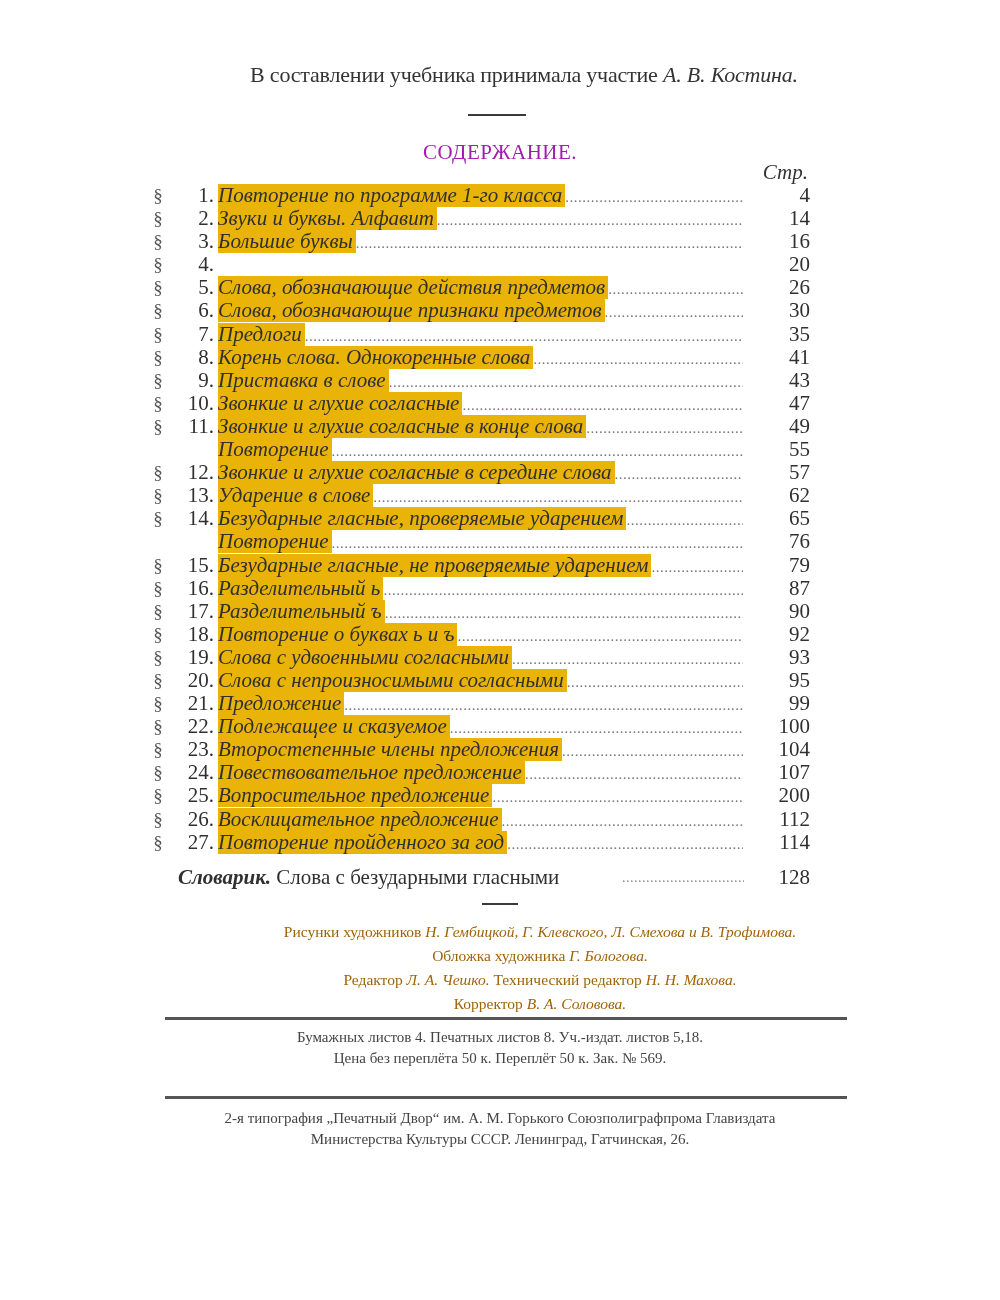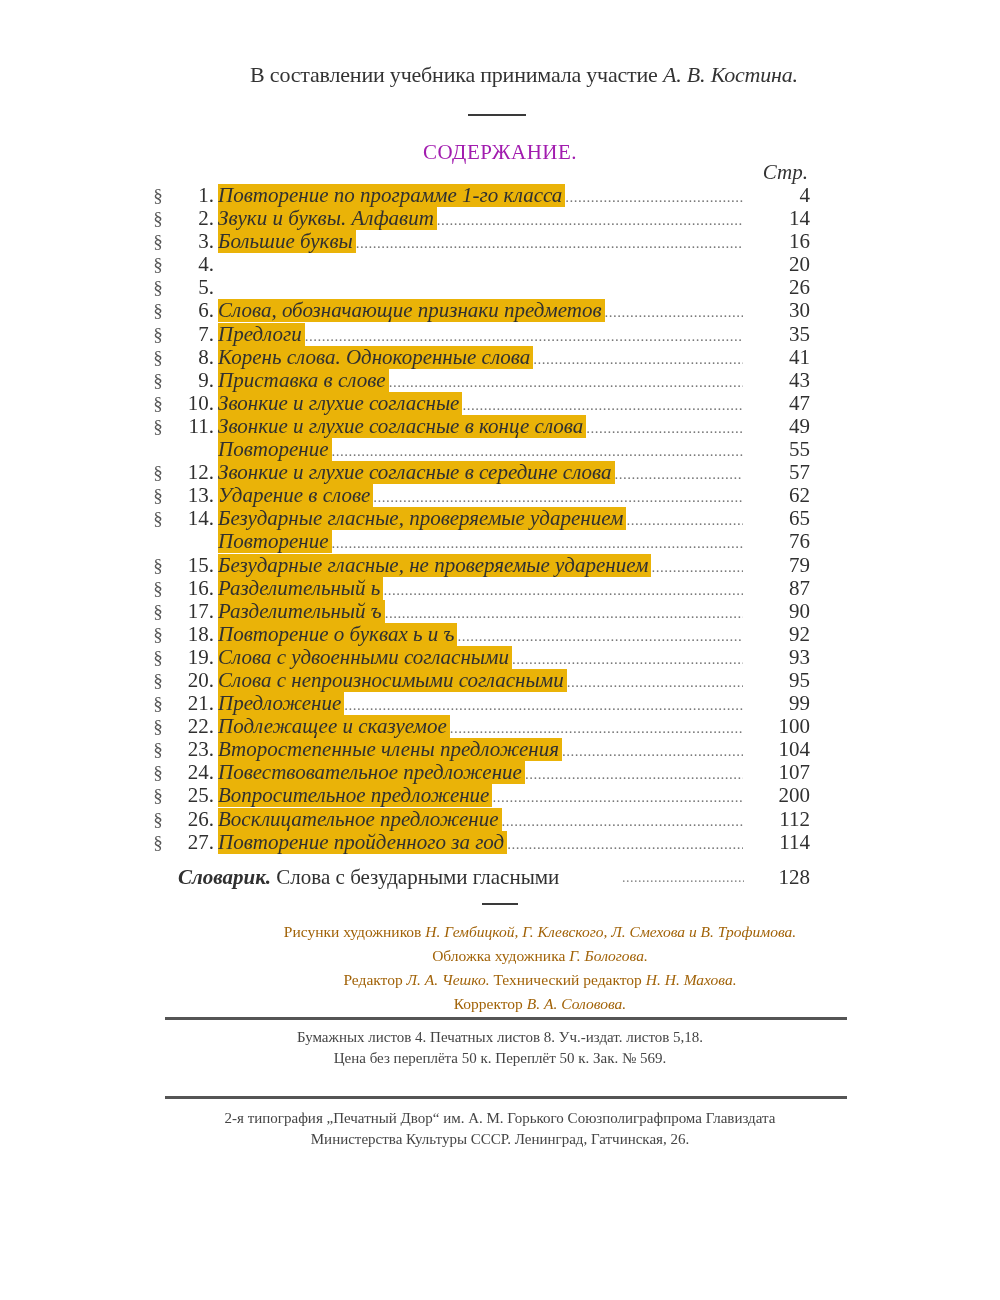--- a/index.html
+++ b/index.html
@@ -68,20 +68,21 @@
       <span class="page">16</span>
     </div>
     <div class="row">
       <span class="sec">§</span>
       <span class="num">4.</span>
       <span class="page">20</span>
     </div>
     <div class="row">
       <span class="sec">§</span>
       <span class="num">5.</span>
+      <span class="title-wrap"><span class="title">Слова, обозначающие действия предметов</span></span>
       <span class="page">26</span>
     </div>
     <div class="row">
       <span class="sec">§</span>
       <span class="num">6.</span>
       <span class="title-wrap"><span class="title">Слова, обозначающие признаки предметов</span></span>
       <span class="page">30</span>
     </div>
     <div class="row">
       <span class="sec">§</span>

